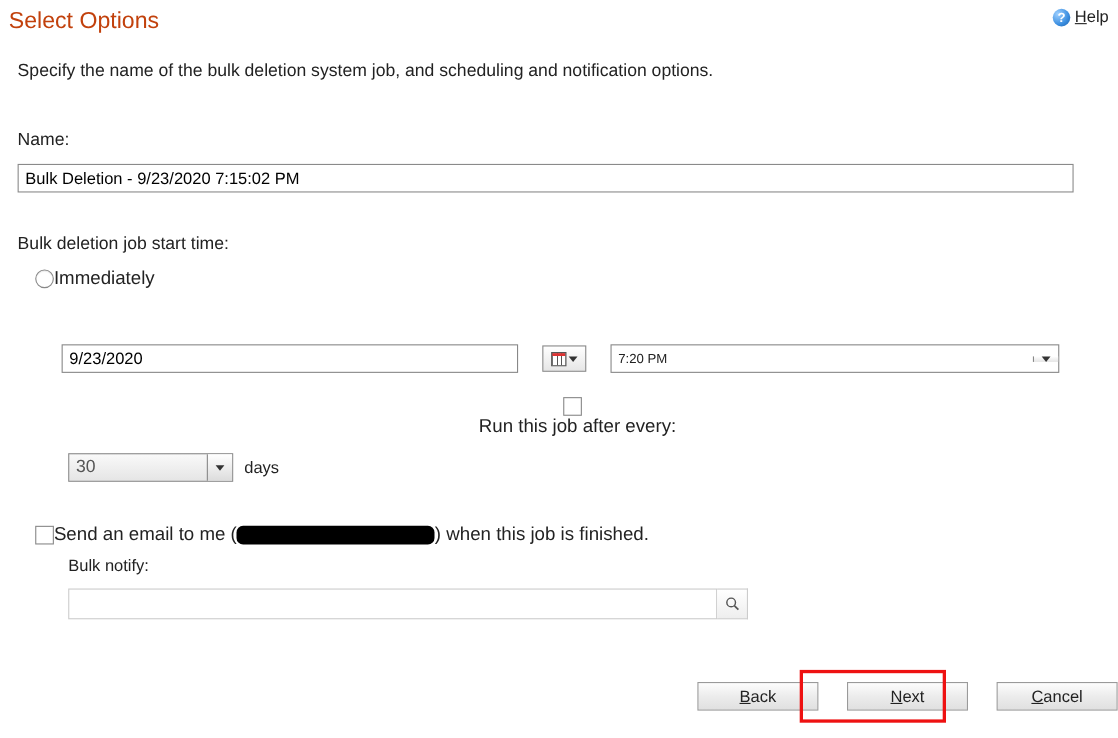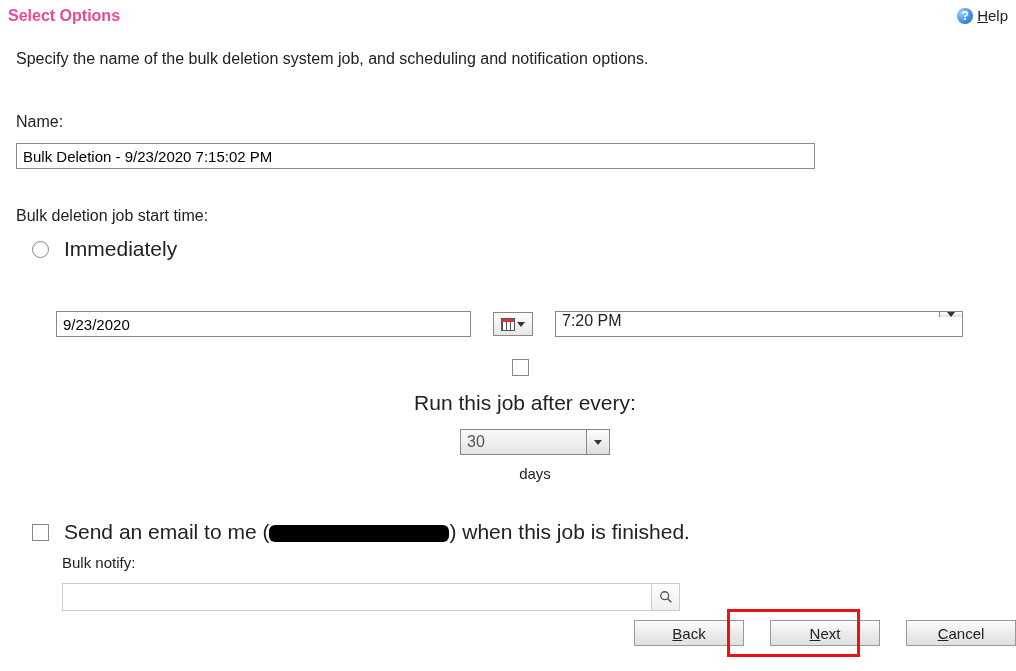--- a/index.html
+++ b/index.html
@@ -12,23 +12,23 @@
     color: #222;
     background: #fff;
   }
   .header {
     display: flex;
     justify-content: space-between;
     align-items: flex-start;
     padding: 7px 8px 0 8px;
   }
   .title {
-    color: #ec4899;
-    font-size: 16px;
-    font-weight: 700;
+    color: #c2410c;
+    font-size: 21px;
+    font-weight: 400;
   }
   .help-link {
     display: flex;
     align-items: center;
     gap: 4px;
     color: #222;
     cursor: pointer;
     font-size: 15px;
   }
   .help-link .u { text-decoration: underline; }
@@ -50,35 +50,35 @@
   .desc {
     margin-bottom: 45px;
     font-size: 16px;
   }
   .field-label {
     font-weight: 400;
     margin-bottom: 12px;
     font-size: 16px;
   }
   .text-input {
-    width: 799px;
+    width: 960px;
     height: 26px;
     border: 1px solid #8a8a8a;
     padding: 0 6px;
     font: inherit;
     box-sizing: border-box;
     display: block;
   }
   .section-gap { height: 38px; }
   .radio-row, .check-row {
     display: flex;
     align-items: center;
-    gap: 15px;
+    gap: 0;
     margin-left: 16px;
-    font-size: 21px;
+    font-size: 17px;
   }
   .radio {
     width: 15px; height: 15px;
     border: 1px solid #888;
     border-radius: 50%;
     display: inline-flex;
     align-items: center; justify-content: center;
     background: #fff;
     cursor: pointer;
     box-shadow: inset 0 1px 1px rgba(0,0,0,0.08);
@@ -136,24 +136,24 @@
     width: 0; height: 0;
     border-left: 4px solid transparent;
     border-right: 4px solid transparent;
     border-top: 5px solid #333;
   }
   .time-select {
     width: 408px;
     height: 26px;
     border: 1px solid #888;
     display: flex;
-    align-items: flex-start;
-    box-sizing: border-box;
-    cursor: pointer;
-    font-size: 16px;
+    align-items: center;
+    box-sizing: border-box;
+    cursor: pointer;
+    font-size: 12px;
   }
   .time-select .val {
     flex: 1;
     padding: 0 6px;
     display: flex; align-items: center;
   }
   .time-select .dd {
     width: 22px;
     border-left: 1px solid #888;
     background: linear-gradient(#fff,#e4e4e4);
@@ -278,21 +278,21 @@
           <span class="chev"></span>
         </div>
     </div>
   </div>
 
   <div class="check-row" style="margin-top:22px;flex-direction:column;">
     <span class="checkbox"></span>
     <span style="margin-left:10px;">Run this job after every:</span>
   </div>
 
-  <div class="indent" style="margin-top:14px; display:flex; align-items:center; gap:10px;flex-direction:column;">
+  <div class="indent" style="margin-top:14px; display:flex; align-items:center; gap:10px;">
     <div class="small-select">
       <div class="val">30</div>
       <div class="dd">
           <span class="chev"></span>
         </div>
     </div>
     <span>days</span>
   </div>
 
   <div class="check-row" style="margin-top:38px;">

